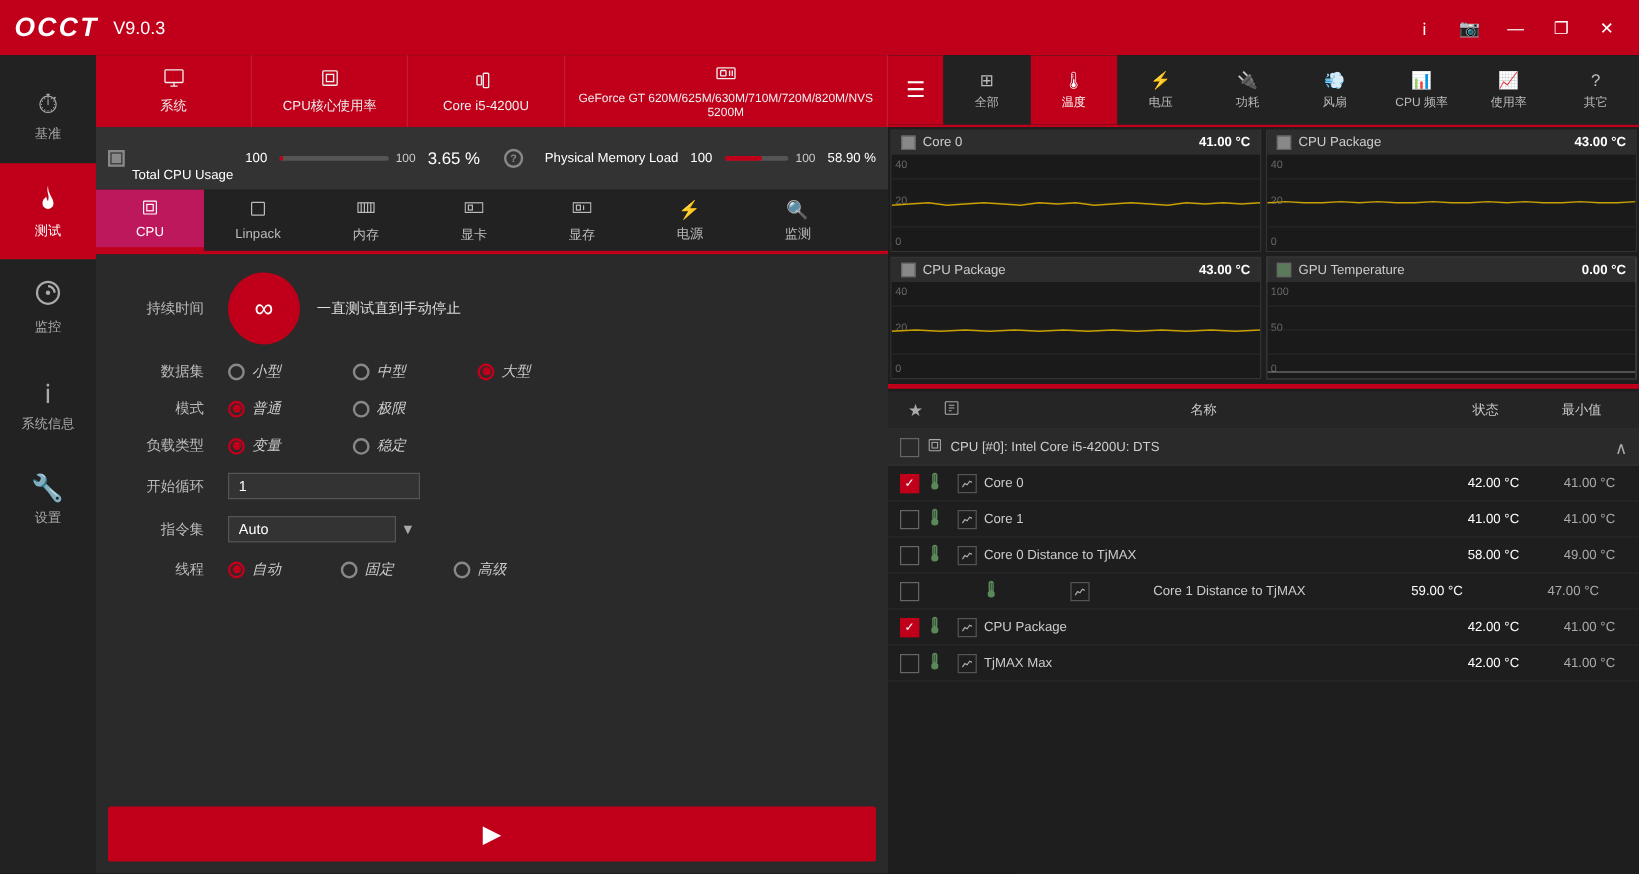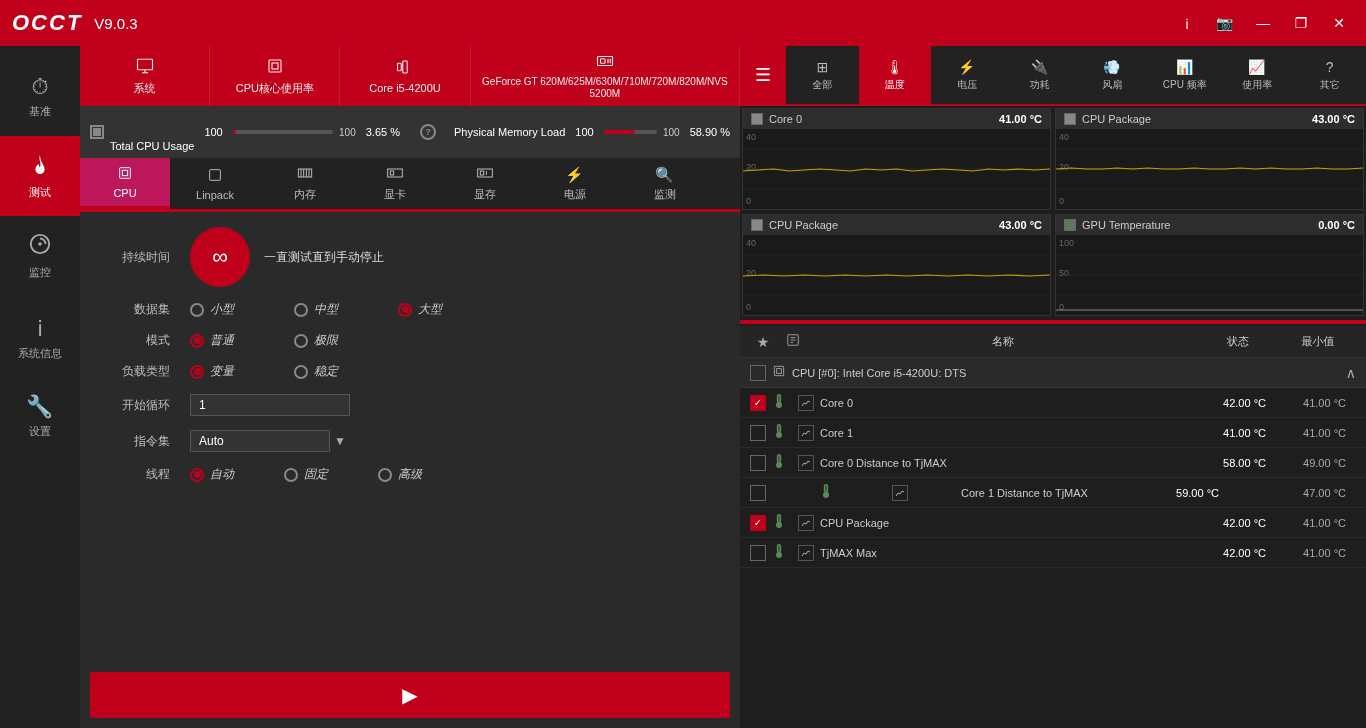--- a/index.html
+++ b/index.html
@@ -176,21 +176,21 @@
       <div style="display:flex;align-items:center;gap:6px;flex:1;">
         <div style="width:14px;height:14px;border:2px solid #888;display:flex;align-items:center;justify-content:center;">
           <div style="width:8px;height:8px;background:#888;"></div>
         </div>
         <span style="color:#fff;font-size:11px;white-space:nowrap;margin-top:28px;">Total CPU Usage</span>
         <span style="color:#fff;font-size:11px;margin:0 4px;">100</span>
         <div style="flex:1;height:4px;background:#555;border-radius:2px;">
           <div style="width:3.65%;height:4px;background:#c0001a;border-radius:2px;"></div>
         </div>
         <span style="color:#ccc;font-size:10px;">100</span>
-        <span style="color:#fff;font-size:11px;white-space:nowrap;margin-left:4px;">3.65 %</span>
+        <span style="color:#fff;font-size:14px;white-space:nowrap;margin-left:4px;">3.65 %</span>
       </div>
       <div style="display:flex;align-items:center;gap:6px;flex:1;">
         <div style="width:16px;height:16px;border-radius:50%;border:2px solid #888;display:flex;align-items:center;justify-content:center;cursor:pointer;">
           <span style="color:#888;font-size:9px;font-weight:bold;">?</span>
         </div>
         <span style="color:#fff;font-size:11px;white-space:nowrap;padding-left:12px;">Physical Memory Load</span>
         <span style="color:#fff;font-size:11px;margin:0 4px;">100</span>
         <div style="flex:1;height:4px;background:#555;border-radius:2px;">
           <div style="width:58.9%;height:4px;background:#c0001a;border-radius:2px;"></div>
         </div>
@@ -580,21 +580,21 @@
                 <rect x="5" y="2" width="4" height="10" rx="2"></rect>
               </svg>
     </span>
     <div style="width:16px;height:16px;border:1px solid #555;margin-right:6px;display:flex;align-items:center;justify-content:center;flex:none;">
       <svg width="10" height="10" viewBox="0 0 10 10" fill="none" stroke="#aaa" stroke-width="1">
                 <polyline points="1,8 3,5 5,6 7,3 9,4"></polyline>
               </svg>
     </div>
     <span style="flex:1;color:#ccc;font-size:11px;">Core 1 Distance to TjMAX</span>
     <span style="width:80px;color:#fff;font-size:11px;text-align:right;padding-right:10px;">59.00 °C</span>
-    <span style="width:80px;color:#aaa;font-size:11px;text-align:right;padding-right:10px;">47.00 °C</span>
+    <span style="width:80px;color:#aaa;font-size:11px;text-align:center;padding-right:10px;">47.00 °C</span>
   </div>
           <div style="display: flex; align-items: center; padding: 5px 10px; border-bottom: 1px solid rgb(42, 42, 42);">
     <div style="width:16px;height:16px;border:1px solid #c0001a;margin-right:6px;display:flex;align-items:center;justify-content:center;background:#c0001a;flex:none;cursor:pointer;">
       <span style="color:#fff;font-size:10px;">✓</span>
     </div>
     <span style="width:20px;margin-right:6px;color:#5a8a5a;font-size:14px;flex:none;">
       <svg width="14" height="16" viewBox="0 0 14 20" fill="none" stroke="#5a8a5a" stroke-width="1.5">
                 <line x1="7" y1="2" x2="7" y2="12"></line>
                 <circle cx="7" cy="15" r="3" fill="#5a8a5a"></circle>
                 <rect x="5" y="2" width="4" height="10" rx="2"></rect>

